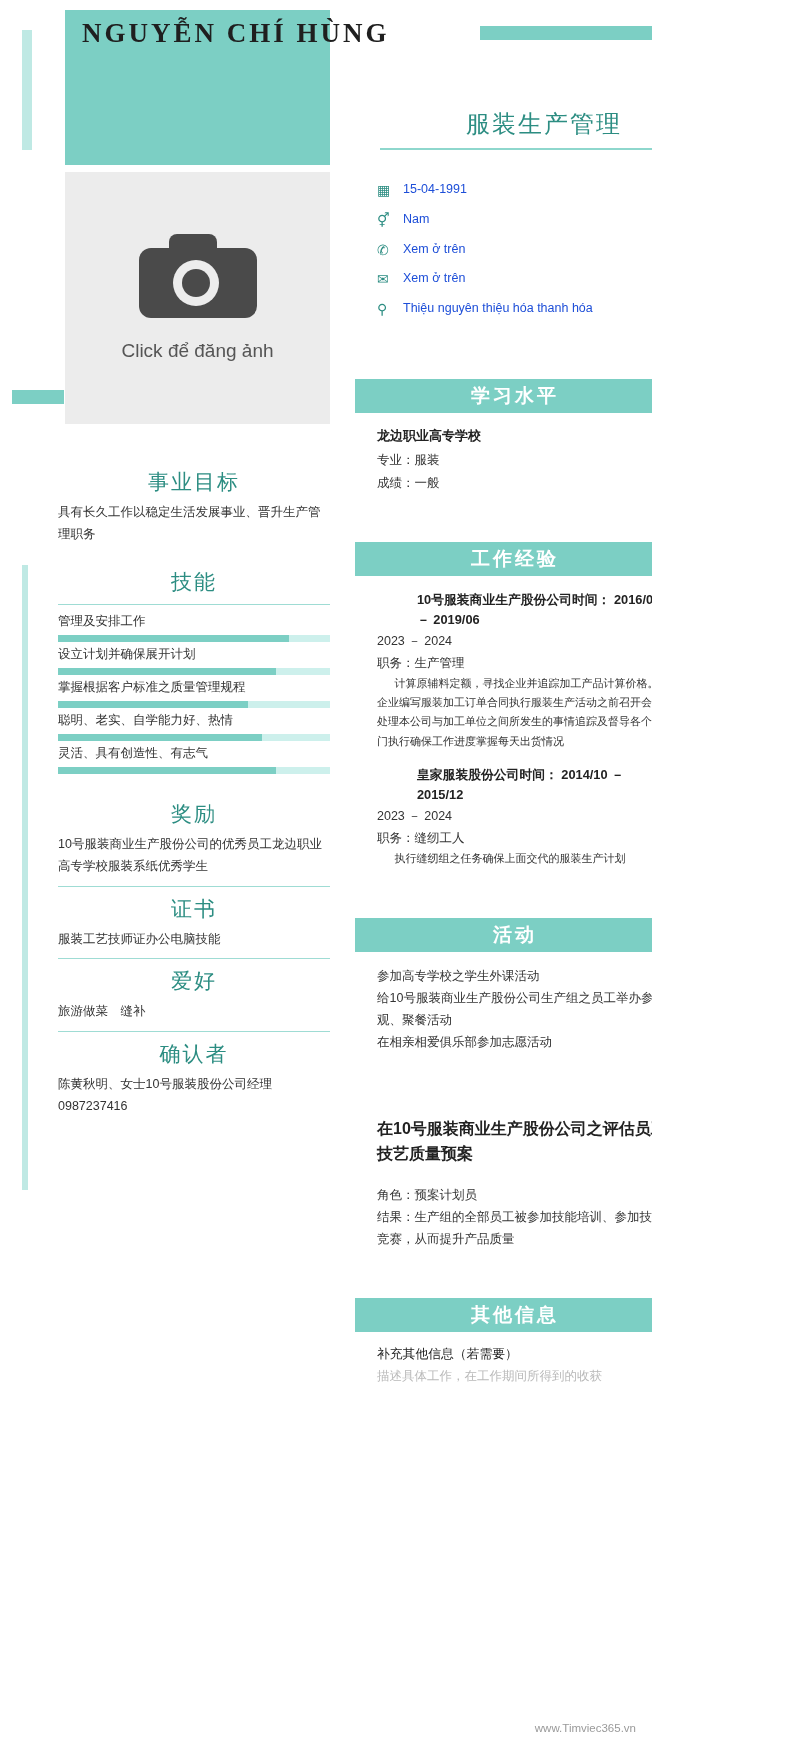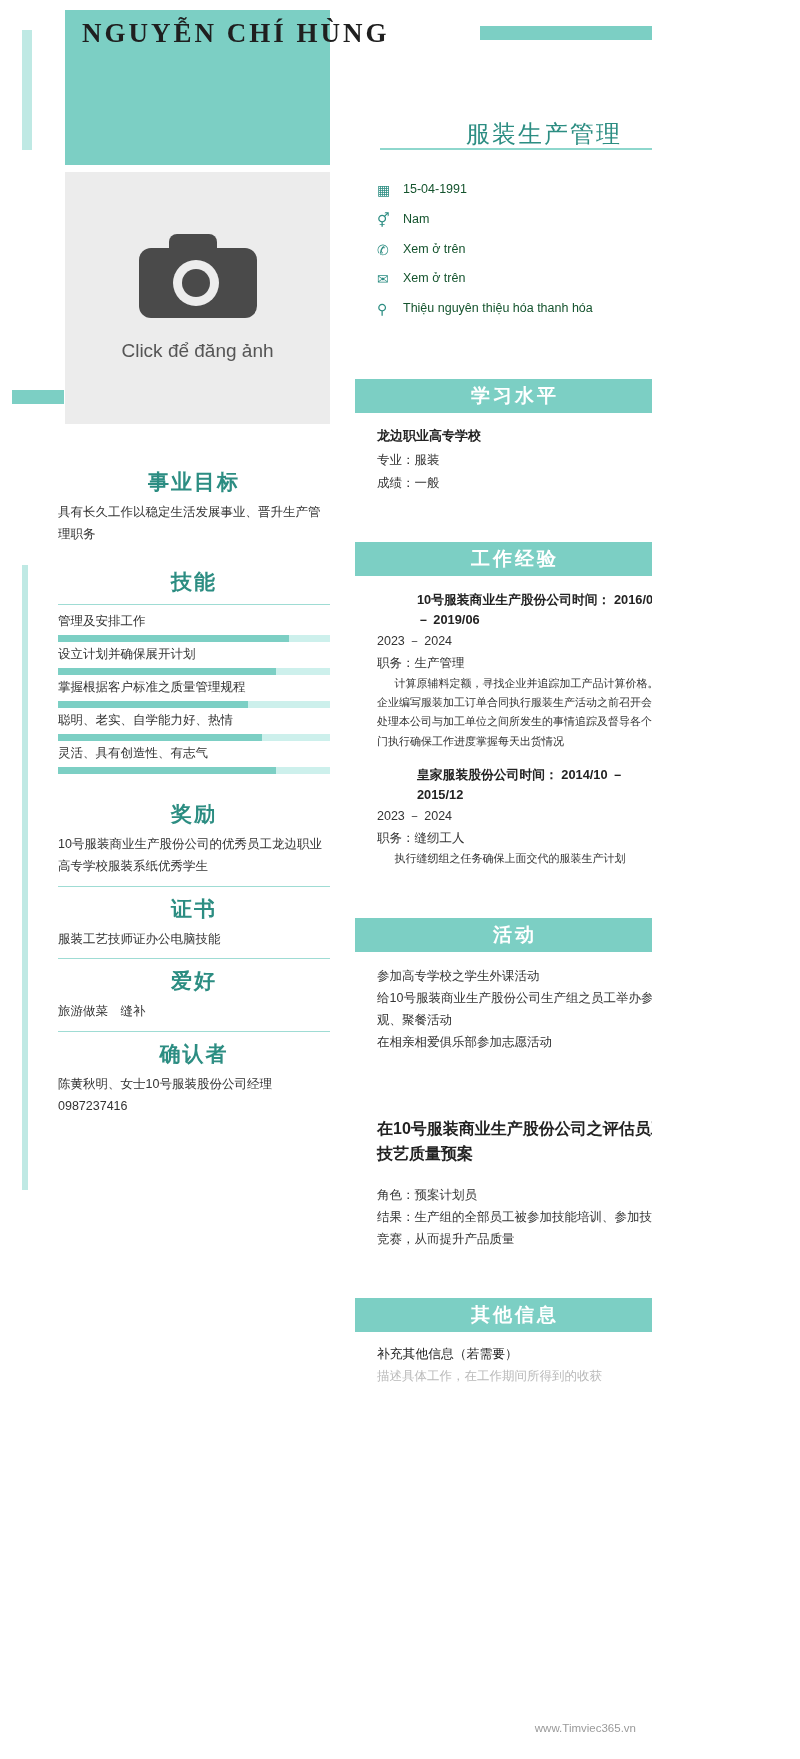--- a/index.html
+++ b/index.html
@@ -35,21 +35,21 @@
     position: absolute; left: 480px; top: 26px;
     width: 222px; height: 14px;
     background: #7ccfc4;
   }
   .accent-bar-left {
     position: absolute; left: 22px; top: 30px;
     width: 10px; height: 120px;
     background: #bfe9e4;
   }
   .job-title {
-    position: absolute; right: 30px; top: 118px;
+    position: absolute; right: 30px; top: 108px;
     font-family: "Liberation Serif", serif;
     font-size: 24px;
     color: #2c8d82;
     letter-spacing: 2px;
   }
   .title-underline {
     position: absolute; left: 380px; top: 148px;
     width: 320px; height: 2px; background: #8ed7cd;
   }
 
@@ -87,21 +87,21 @@
   }
 
   
   .left-col { position: absolute; left: 58px; top: 468px; width: 272px; }
   .right-col { position: absolute; left: 355px; top: 168px; width: 320px; }
 
   .sec-title-left {
     text-align: center;
     font-family: "Liberation Serif", serif;
     font-size: 21px;
-    font-weight: bold;
+    font-weight: normal;
     color: #2c8d82;
     margin: 0 0 6px 0;
     letter-spacing: 2px;
   }
   .sec-rule { height: 1px; background: #9fdcd4; margin: 8px 0 8px 0; }
   .body-text { font-size: 12.5px; line-height: 1.75; color: #333; }
 
   .skill-item { margin-bottom: 4px; }
   .skill-label { font-size: 12.5px; color: #333; margin-bottom: 5px; }
   .skill-track { height: 7px; background: #cdf0ec; width: 100%; position: relative; }
@@ -113,21 +113,21 @@
     height: 34px;
     display: flex; align-items: center; justify-content: center;
     font-family: "Liberation Serif", serif;
     font-size: 19px; font-weight: bold; color: #ffffff;
     letter-spacing: 3px;
   }
   .panel { padding: 14px 4px 10px 22px; }
 
   .contact-row { display: flex; align-items: flex-start; margin-bottom: 13px; }
   .contact-ico { width: 26px; color: #2c8d82; font-size: 14px; flex: 0 0 26px; line-height: 1.2; }
-  .contact-val { font-size: 12.5px; color: #14532d; }
+  .contact-val { font-size: 12.5px; color: #1d4ed8; }
 
   .edu-school { font-size: 13px; font-weight: bold; color: #222; margin-bottom: 7px; }
   .edu-line { font-size: 12.5px; color: #333; margin-bottom: 6px; }
 
   .exp-head { font-size: 12.8px; font-weight: bold; color: #222; line-height: 1.6; margin-left: 40px; }
   .exp-sub { font-size: 12.5px; color: #333; line-height: 1.6; }
   .exp-role { font-size: 12.5px; color: #333; margin: 4px 0 2px 0; }
   .exp-desc { font-size: 11px; color: #333; line-height: 1.75; text-indent: 1.6em; }
   .exp-block { margin-bottom: 14px; }
 

